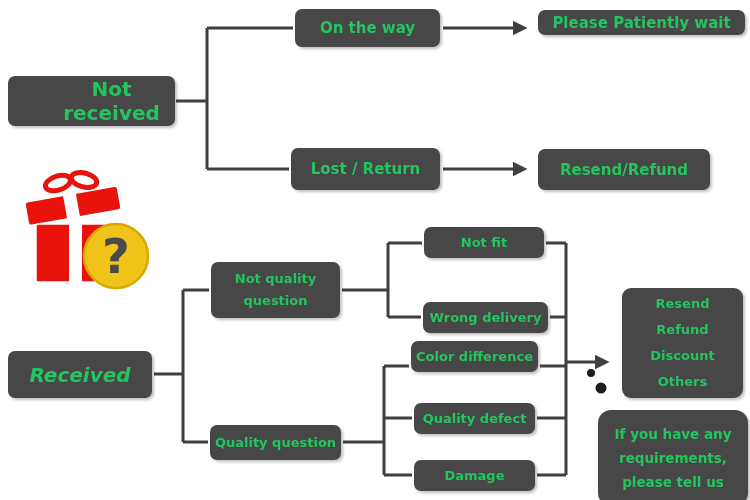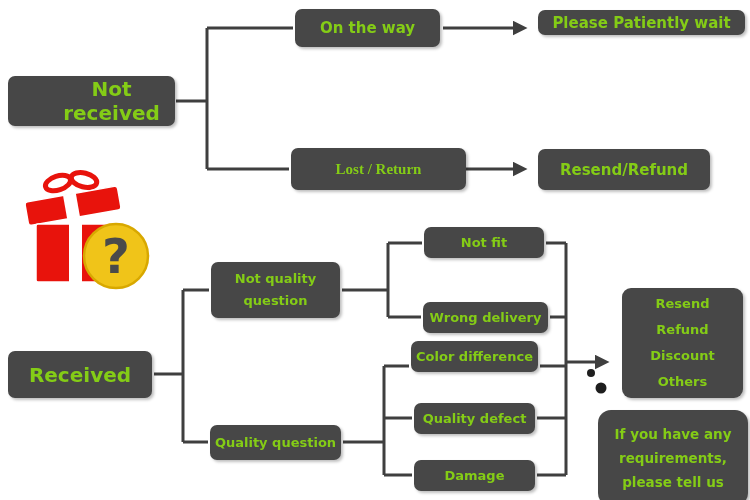--- a/index.html
+++ b/index.html
@@ -4,21 +4,21 @@
 <style>
   * { margin:0; padding:0; box-sizing:border-box; }
   html,body { background:#ffffff; }
   body { font-family:"DejaVu Sans","Liberation Sans",sans-serif; }
   .canvas {
     position:relative; width:750px; height:500px;
     background:#ffffff; overflow:hidden;
   }
   svg.connectors { position:absolute; left:0; top:0; width:750px; height:500px; }
   .node {
-    position:absolute; background:#474747; color:#84cc16;
+    position:absolute; background:#474747; color:#22c55e;
     border-radius:7px; display:flex; flex-direction:column;
     align-items:center; justify-content:center;
     font-weight:bold; text-align:center;
     box-shadow:2px 2px 3px rgba(0,0,0,0.25);
     z-index:2;
   }
   .node .line { display:block; }
   .gift { position:absolute; left:12px; top:168px; width:140px; height:125px; z-index:1; }
 </style>
 </head>
@@ -85,29 +85,29 @@
   </div>
 
   <div class="node" style="left:295px; top:9px; width:145px; height:38px; font-size:15px;">
     <span class="line">On the way</span>
   </div>
 
   <div class="node" style="left:538px; top:10px; width:207px; height:25px; font-size:15px;">
     <span class="line">Please Patiently wait</span>
   </div>
 
-  <div class="node" style="left:291px; top:148px; width:175px; height:42px; font-size:15px;font-family:Liberation Serif, serif;">
+  <div class="node" style="left:291px; top:148px; width:149px; height:42px; font-size:15px;">
     <span class="line">Lost / Return</span>
   </div>
 
   <div class="node" style="left:538px; top:149px; width:172px; height:41px; font-size:15px;">
     <span class="line">Resend/Refund</span>
   </div>
 
-  <div class="node" style="left:8px; top:351px; width:144px; height:47px; font-size:20px;">
+  <div class="node" style="left:8px; top:351px; width:144px; height:47px; font-size:20px;font-style:italic;">
     <span class="line">Received</span>
   </div>
 
   <div class="node" style="left:211px; top:262px; width:129px; height:56px; font-size:13px; line-height:1.7;">
     <span class="line">Not quality</span>
     <span class="line">question</span>
   </div>
 
   <div class="node" style="left:424px; top:227px; width:120px; height:31px; font-size:13px;">
     <span class="line">Not fit</span>

